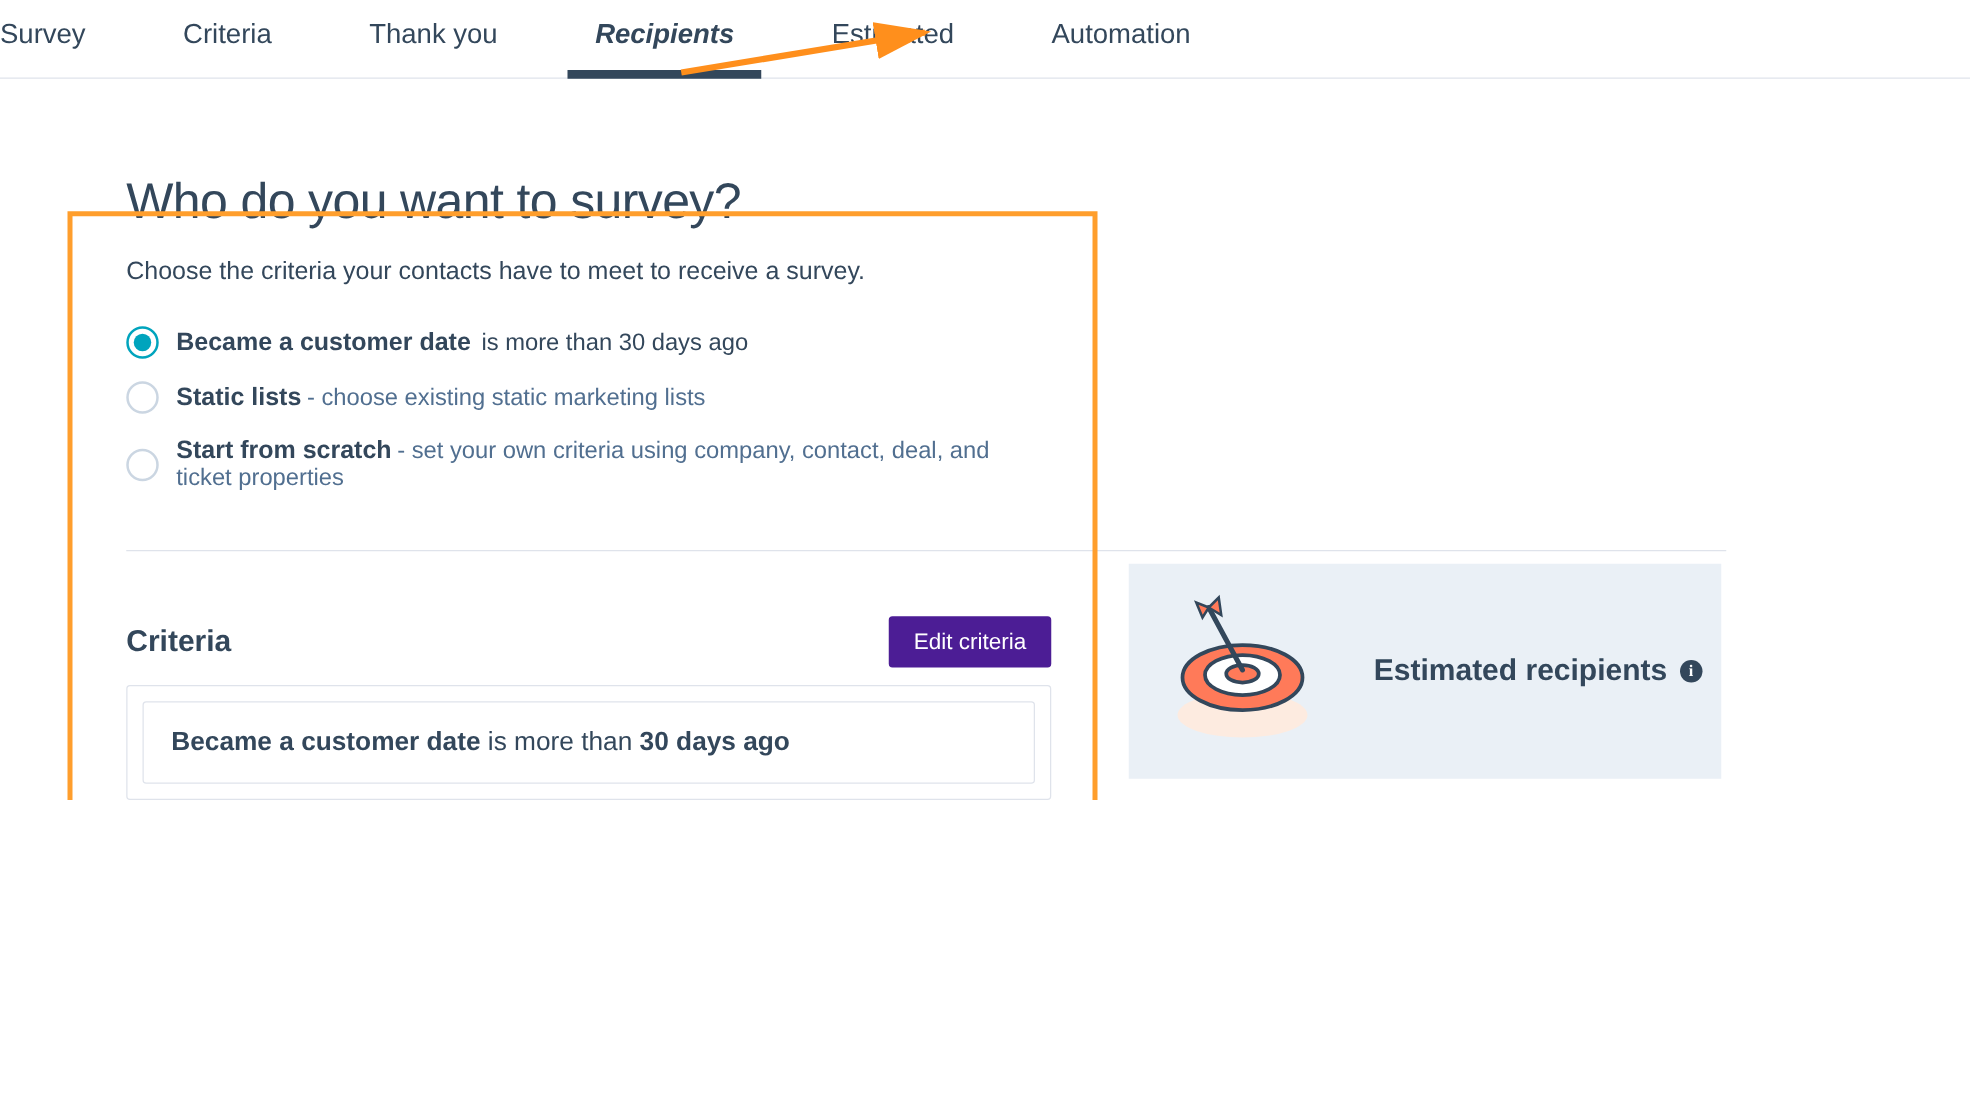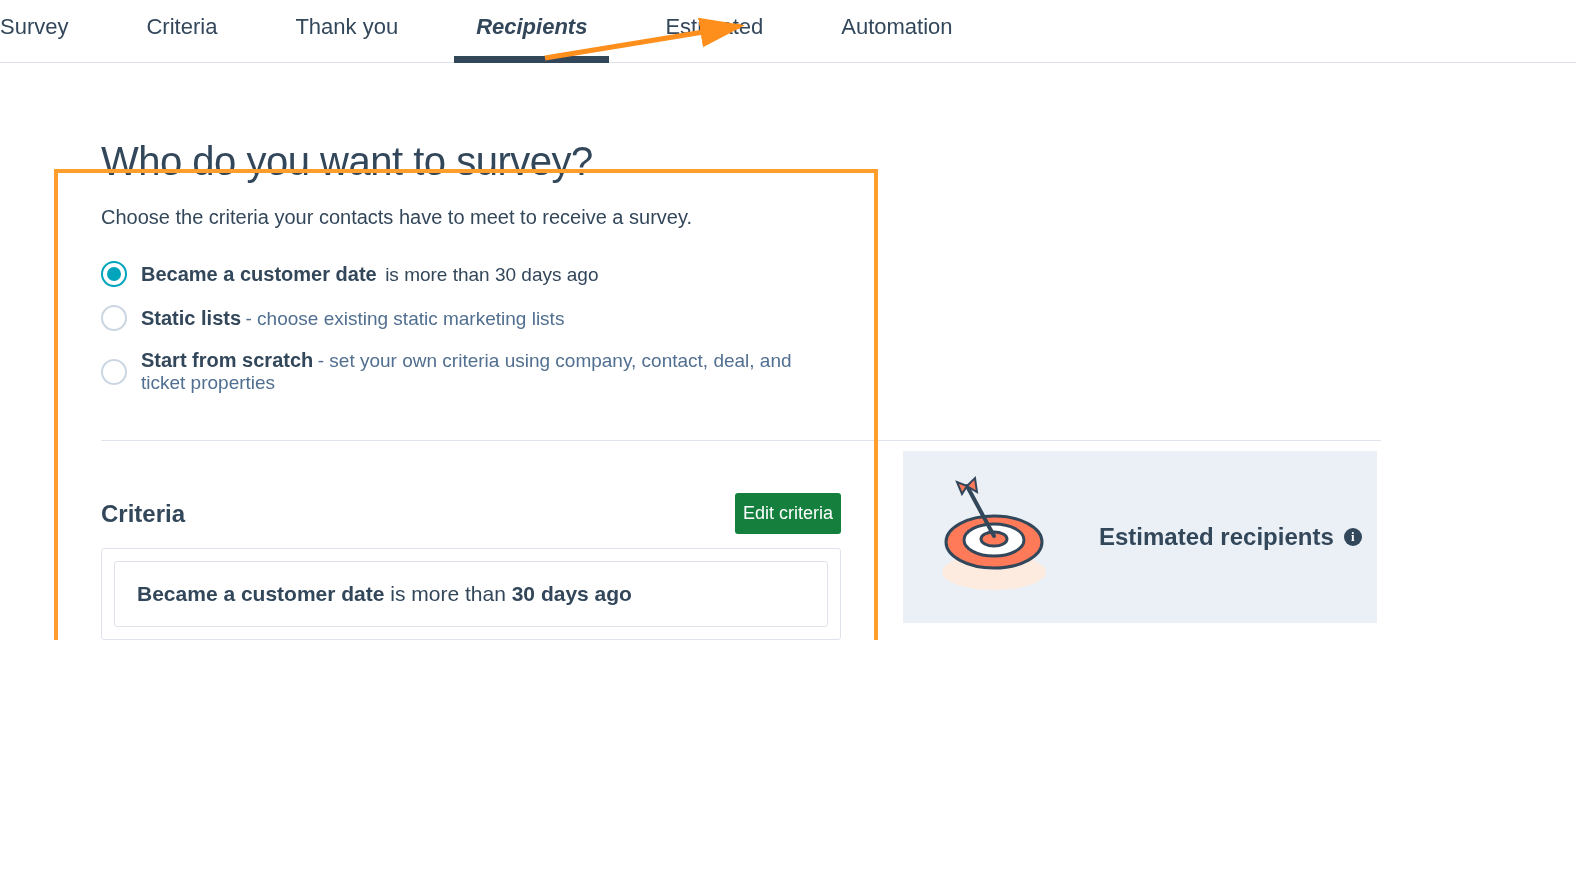--- a/index.html
+++ b/index.html
@@ -138,26 +138,26 @@
       display: flex;
       justify-content: space-between;
       align-items: center;
     }
     .criteria-title {
       font-size: 24px;
       font-weight: 700;
       color: #33475b;
     }
     .edit-btn {
-      background: #15803d;
+      background: #4c1d95;
       color: #fff;
       font-size: 18px;
       border: none;
       border-radius: 3px;
-      padding: 10px 8px;
+      padding: 10px 20px;
       cursor: pointer;
     }
     .criteria-card {
       margin-top: 14px;
       border: 1px solid #dfe3eb;
       border-radius: 3px;
       padding: 12px;
     }
     .criteria-inner {
       border: 1px solid #dfe3eb;

